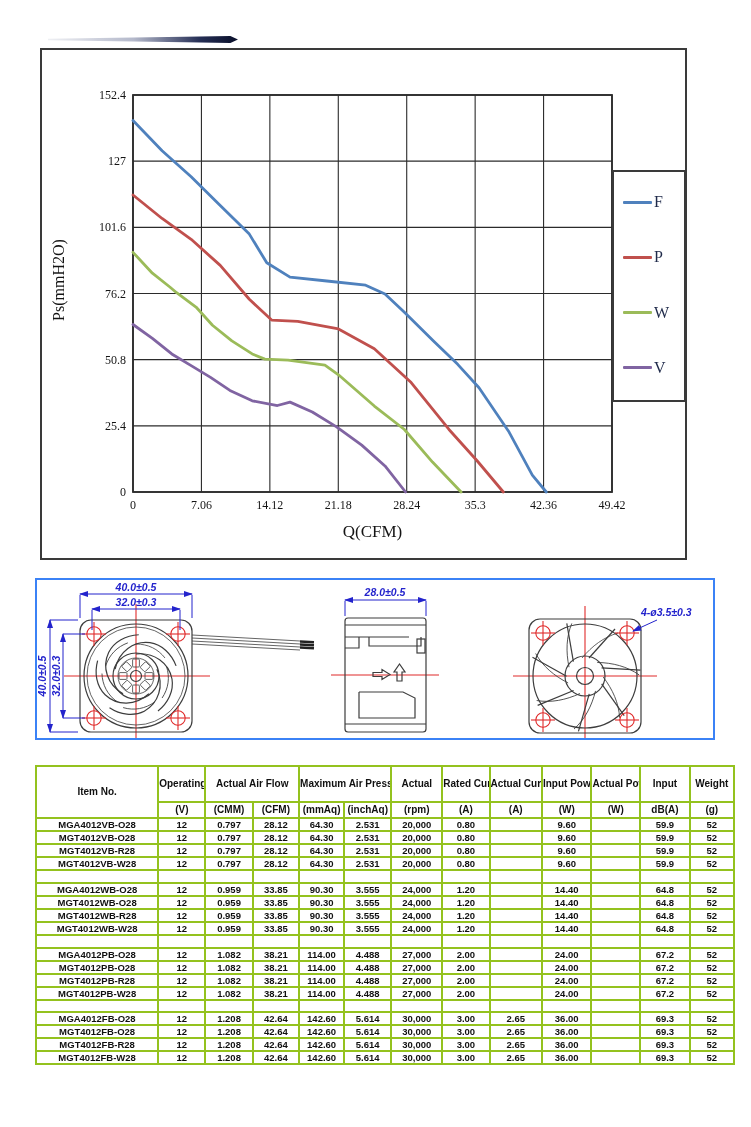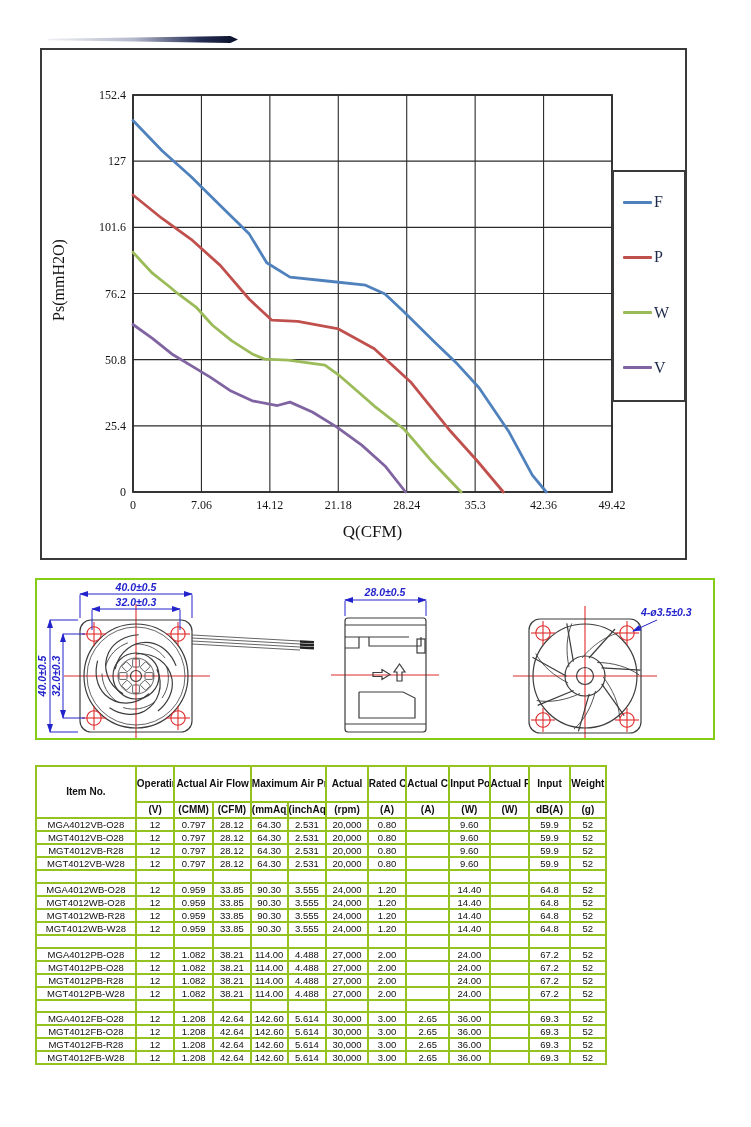--- a/index.html
+++ b/index.html
@@ -11,32 +11,32 @@
   .chart-panel{position:absolute;left:40px;top:48px;width:647px;height:512px;border:2px solid #3a3a3a;box-sizing:border-box;background:#fff;}
   .chart-panel svg{display:block;}
   .tick{font-family:"Liberation Serif",serif;font-size:12px;fill:#141414;}
   .axis-title{font-family:"Liberation Serif",serif;font-size:17px;fill:#141414;}
   .axis-title-y{font-family:"Liberation Serif",serif;font-size:16px;fill:#141414;}
   .legend{position:absolute;left:570px;top:120px;width:74px;height:232px;border:2px solid #3a3a3a;box-sizing:border-box;
     background:#fff;display:flex;flex-direction:column;justify-content:space-between;padding:22px 0 24px 9px;}
   .legend-item{display:flex;align-items:center;gap:2px;height:16px;}
   .legend-line{width:29px;height:3px;border-radius:1px;}
   .legend-label{font-family:"Liberation Serif",serif;font-size:16px;color:#1f2a4a;}
-  .drawing-panel{position:absolute;left:35px;top:578px;width:680px;height:162px;border:2px solid #84cc16;box-sizing:border-box;background:#fff;}
+  .drawing-panel{position:absolute;left:35px;top:578px;width:680px;height:162px;border:2px solid #3b82f6;box-sizing:border-box;background:#fff;}
   .oln{stroke:#3d3d3d;fill:none;stroke-width:1.2;}
   .thin{stroke:#3d3d3d;fill:none;stroke-width:0.8;}
   .red{stroke:#e02b2b;fill:none;stroke-width:1.1;}
   .blu{stroke:#2323cc;fill:none;stroke-width:1;}
   .dim{font:italic bold 10.5px "Liberation Sans",sans-serif;fill:#2323cc;}
-  #spec-table{position:absolute;left:35px;top:765px;width:572px;border-collapse:collapse;table-layout:fixed;background:#fff;color:#101010;}
+  #spec-table{position:absolute;left:35px;top:765px;width:700px;border-collapse:collapse;table-layout:fixed;background:#fff;color:#101010;}
   #spec-table th,#spec-table td{border:2px solid #94c21e;padding:0;text-align:center;vertical-align:middle;white-space:nowrap;overflow:hidden;}
   #spec-table thead th{font-weight:700;font-size:10px;line-height:1.18;}
   #spec-table thead tr:first-child{height:36px;}
   #spec-table thead tr:nth-child(2){height:16px;}
-  #spec-table tbody tr{height:12.8px;}
+  #spec-table tbody tr{height:12.8px;font-weight:bold;}
   #spec-table tbody td{font-size:9.5px;}
 </style>
 </head>
 <body>
 
 <div class="page">
 
   <div class="swoosh"></div>
 
   <div class="chart-panel">

